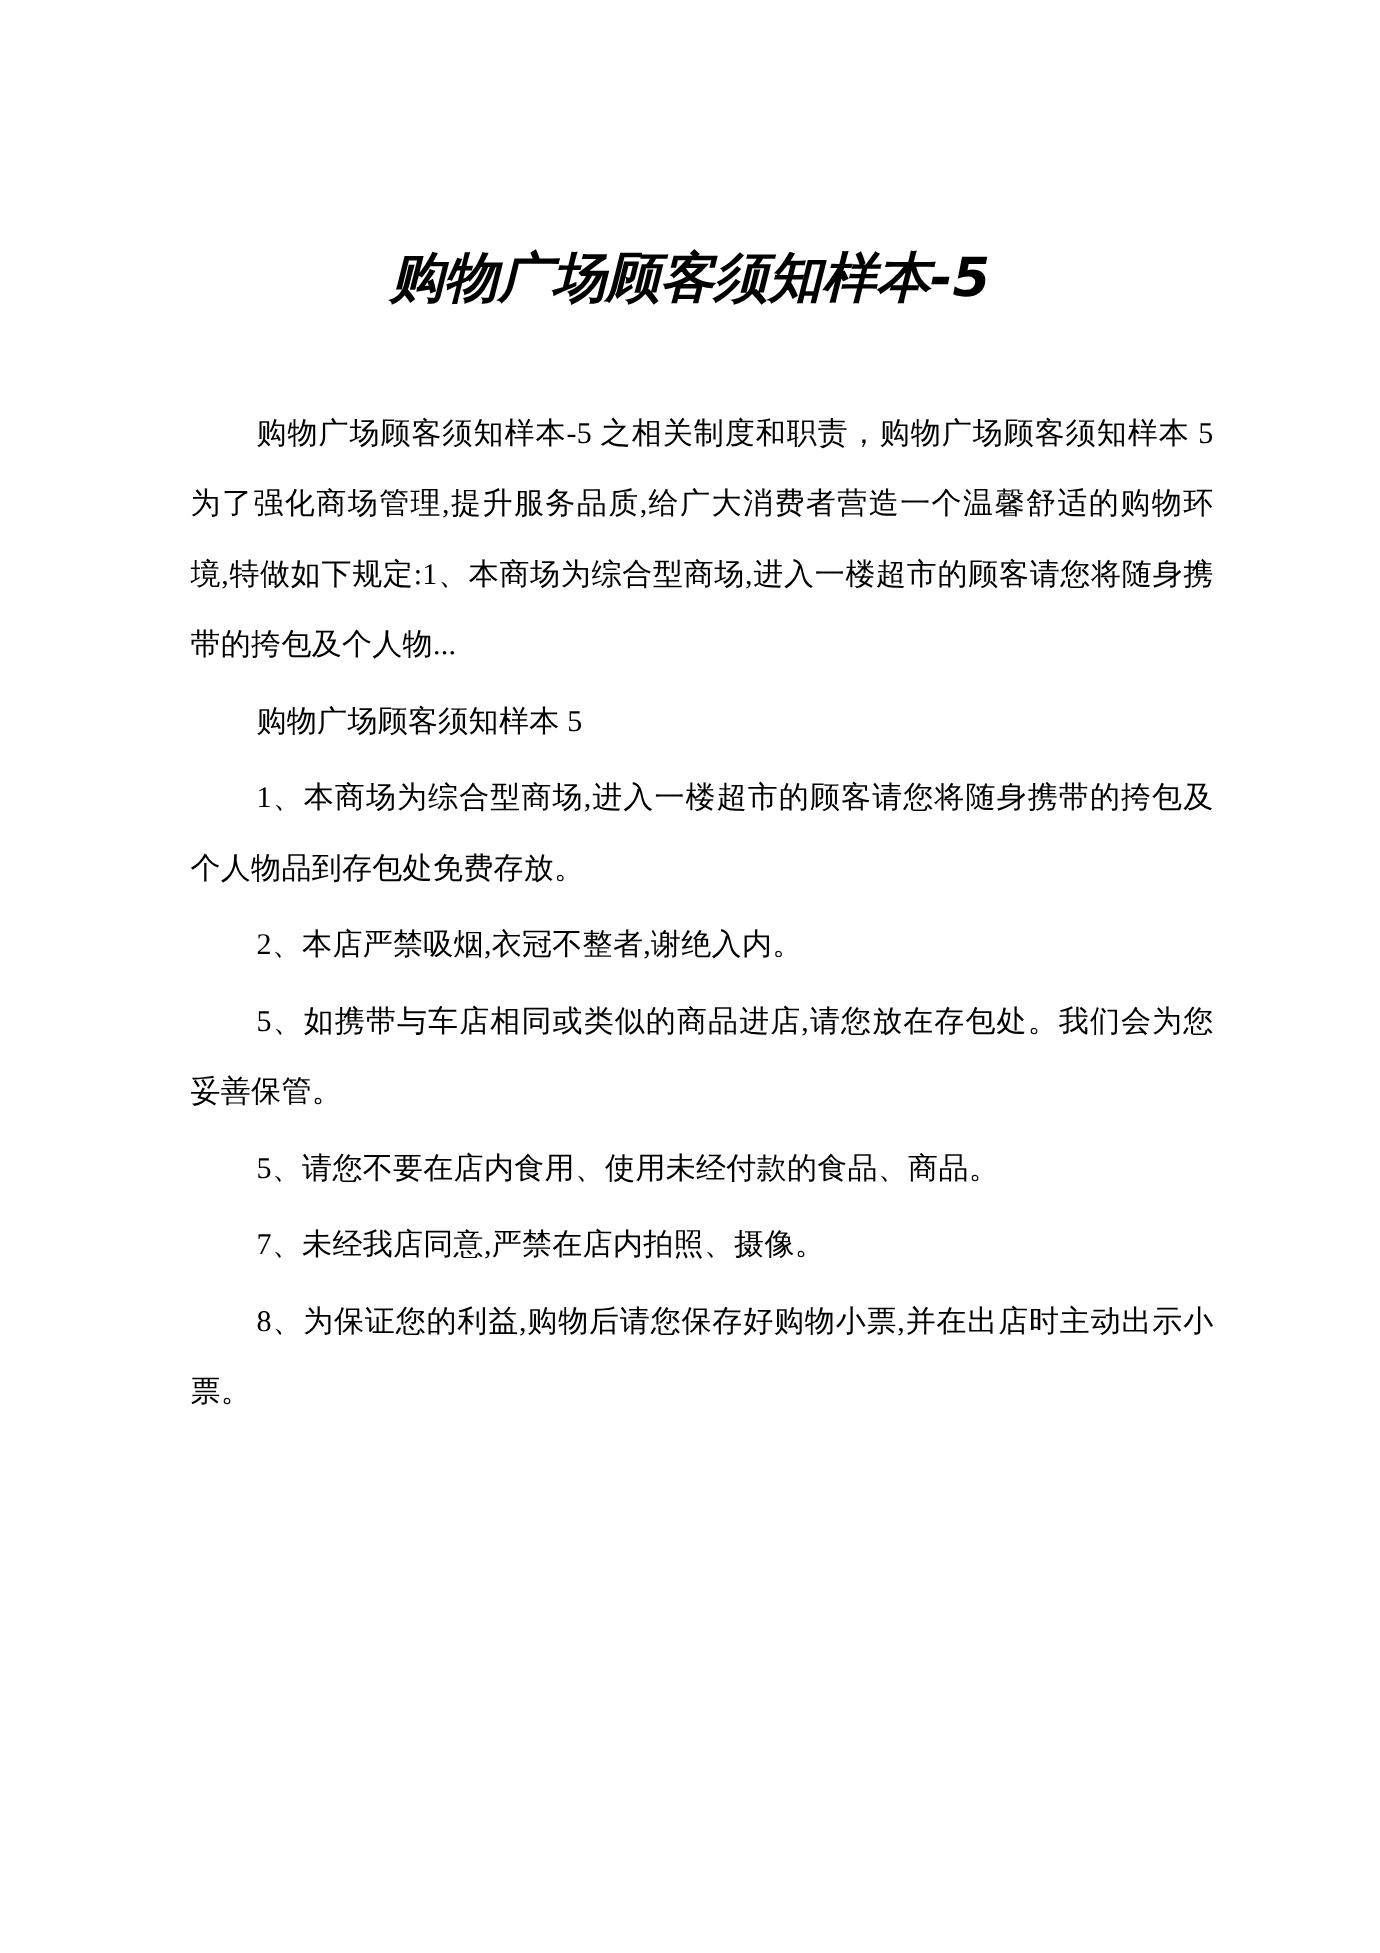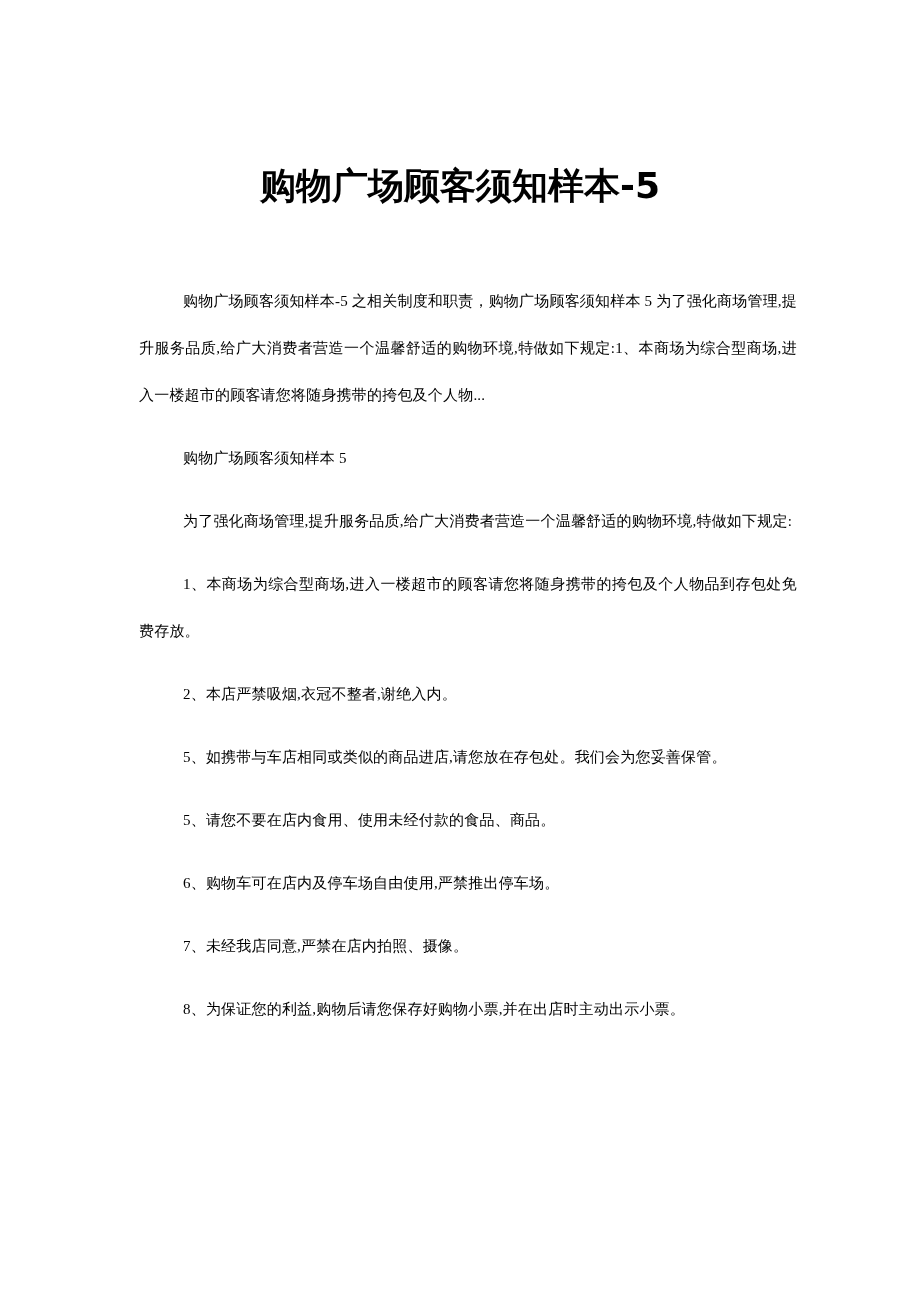--- a/index.html
+++ b/index.html
@@ -28,49 +28,48 @@
       left: 0;
       top: 160px;
       width: 920px;
       text-align: center;
       font-family: "DejaVu Sans", "Liberation Sans", sans-serif;
       font-size: 36px;
       font-weight: bold;
       line-height: 52px;
       letter-spacing: 0px;
       margin: 0;
+      font-style: italic;
     }
     .body-text {
       position: absolute;
       left: 123px;
       top: 262px;
       width: 690px;
     }
     .para {
-      margin: 16px;
-      font-size: 15px;
+      margin: 4px;
+      font-size: 20px;
       line-height: 47px;
       text-indent: 44px;
       text-align: justify;
       text-align-last: left;
       letter-spacing: 0.2px;
       word-break: break-all;
     }
   </style>
 </head>
 <body>
 
 <div class="page">
   <h1 class="doc-title">购物广场顾客须知样本-5</h1>
 
   <div class="body-text">
     <p class="para">购物广场顾客须知样本-5 之相关制度和职责，购物广场顾客须知样本 5 为了强化商场管理,提升服务品质,给广大消费者营造一个温馨舒适的购物环境,特做如下规定:1、本商场为综合型商场,进入一楼超市的顾客请您将随身携带的挎包及个人物...</p>
     <p class="para">购物广场顾客须知样本 5</p>
-    <p class="para">为了强化商场管理,提升服务品质,给广大消费者营造一个温馨舒适的购物环境,特做如下规定:</p>
     <p class="para">1、本商场为综合型商场,进入一楼超市的顾客请您将随身携带的挎包及个人物品到存包处免费存放。</p>
     <p class="para">2、本店严禁吸烟,衣冠不整者,谢绝入内。</p>
     <p class="para">5、如携带与车店相同或类似的商品进店,请您放在存包处。我们会为您妥善保管。</p>
     <p class="para">5、请您不要在店内食用、使用未经付款的食品、商品。</p>
-    <p class="para">6、购物车可在店内及停车场自由使用,严禁推出停车场。</p>
     <p class="para">7、未经我店同意,严禁在店内拍照、摄像。</p>
     <p class="para">8、为保证您的利益,购物后请您保存好购物小票,并在出店时主动出示小票。</p>
   </div>
 </div>
 
 </body></html>

